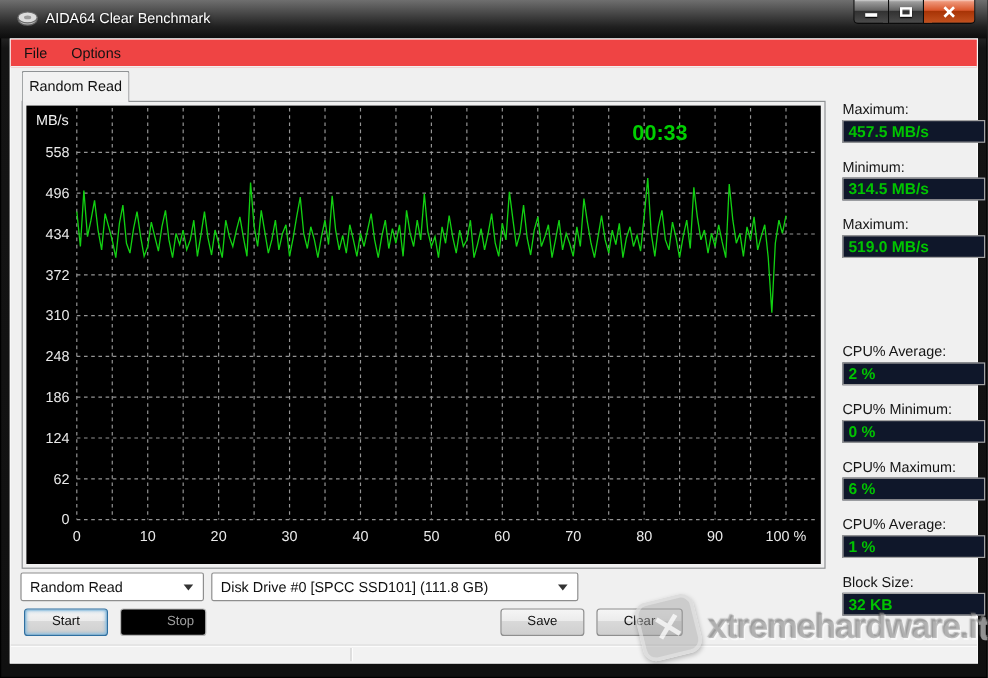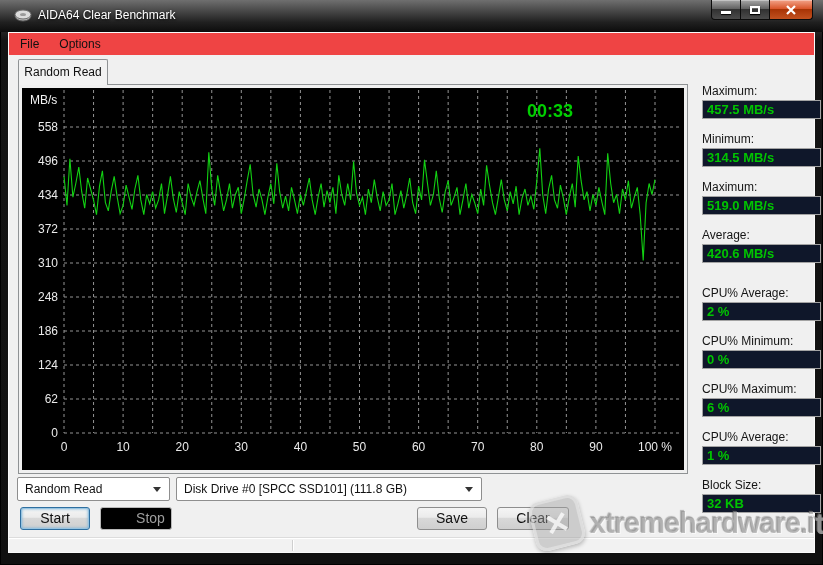--- a/index.html
+++ b/index.html
@@ -41,21 +41,21 @@
   
   .stat{position:absolute;left:694px;width:114px;}
   .stat-label{font-size:12px;color:#151515;height:15px;}
   .stat-value{margin-top:1px;width:119px;height:19px;background:#0f172a;border:1px solid #a3a3a3;
     color:#00c400;font-size:13px;font-weight:bold;line-height:17px;padding-left:4px;}
   
   .combo{position:absolute;height:24px;background:#fff;border:1px solid #8e8e8e;border-radius:2px;
     font-size:12px;color:#111;line-height:22px;padding-left:7px;cursor:default;}
   .combo .arrow{position:absolute;right:8px;top:9px;width:0;height:0;
     border-left:4px solid transparent;border-right:4px solid transparent;border-top:5px solid #333;}
-  .btn{position:absolute;height:23px;border:1px solid #8e8e8e;border-radius:3px;font-size:14px;color:#111;
+  .btn{position:absolute;height:23px;border:1px solid #8e8e8e;border-radius:3px;font-size:11px;color:#111;
     background:linear-gradient(#f5f5f5,#ebebeb 45%,#d9d9d9 46%,#cfcfcf);text-align:center;line-height:21px;cursor:default;}
   .btn.default{border-color:#2f6fa0;box-shadow:inset 0 0 3px 1px #7eb4d8,inset 0 0 0 1px #c7e2f1;}
   .btn.disabled{color:#9e9e9e;border-color:#b9b9b9;background:#000000;padding-left:29px;}
   .statusbar{position:absolute;left:1px;top:505px;width:805px;height:15px;background:#f2f2f2;
     border-top:1px solid #dcdcdc;box-shadow:inset 0 1px 0 #fff;}
   .status-divider{position:absolute;left:283px;top:2px;width:1px;height:11px;background:#cfcfcf;box-shadow:1px 0 0 #fff;}
   
   .watermark{position:absolute;left:532px;top:498px;z-index:40;display:flex;align-items:center;pointer-events:none;}
   .wm-logo{width:50px;height:50px;border-radius:11px;transform:rotate(-14deg);
     background:rgba(160,160,160,.45);border:3px solid rgba(235,235,235,.55);
@@ -169,24 +169,20 @@
       <div class="stat-value">457.5 MB/s</div>
     </div>
     <div class="stat" style="top:100px">
       <div class="stat-label">Minimum:</div>
       <div class="stat-value">314.5 MB/s</div>
     </div>
     <div class="stat" style="top:148px">
       <div class="stat-label">Maximum:</div>
       <div class="stat-value">519.0 MB/s</div>
     </div>
-    <div class="stat" style="top:196px">
-      <div class="stat-label">Average:</div>
-      <div class="stat-value">420.6 MB/s</div>
-    </div>
     <div class="stat" style="top:254px">
       <div class="stat-label">CPU% Average:</div>
       <div class="stat-value">2 %</div>
     </div>
     <div class="stat" style="top:302px">
       <div class="stat-label">CPU% Minimum:</div>
       <div class="stat-value">0 %</div>
     </div>
     <div class="stat" style="top:350px">
       <div class="stat-label">CPU% Maximum:</div>

